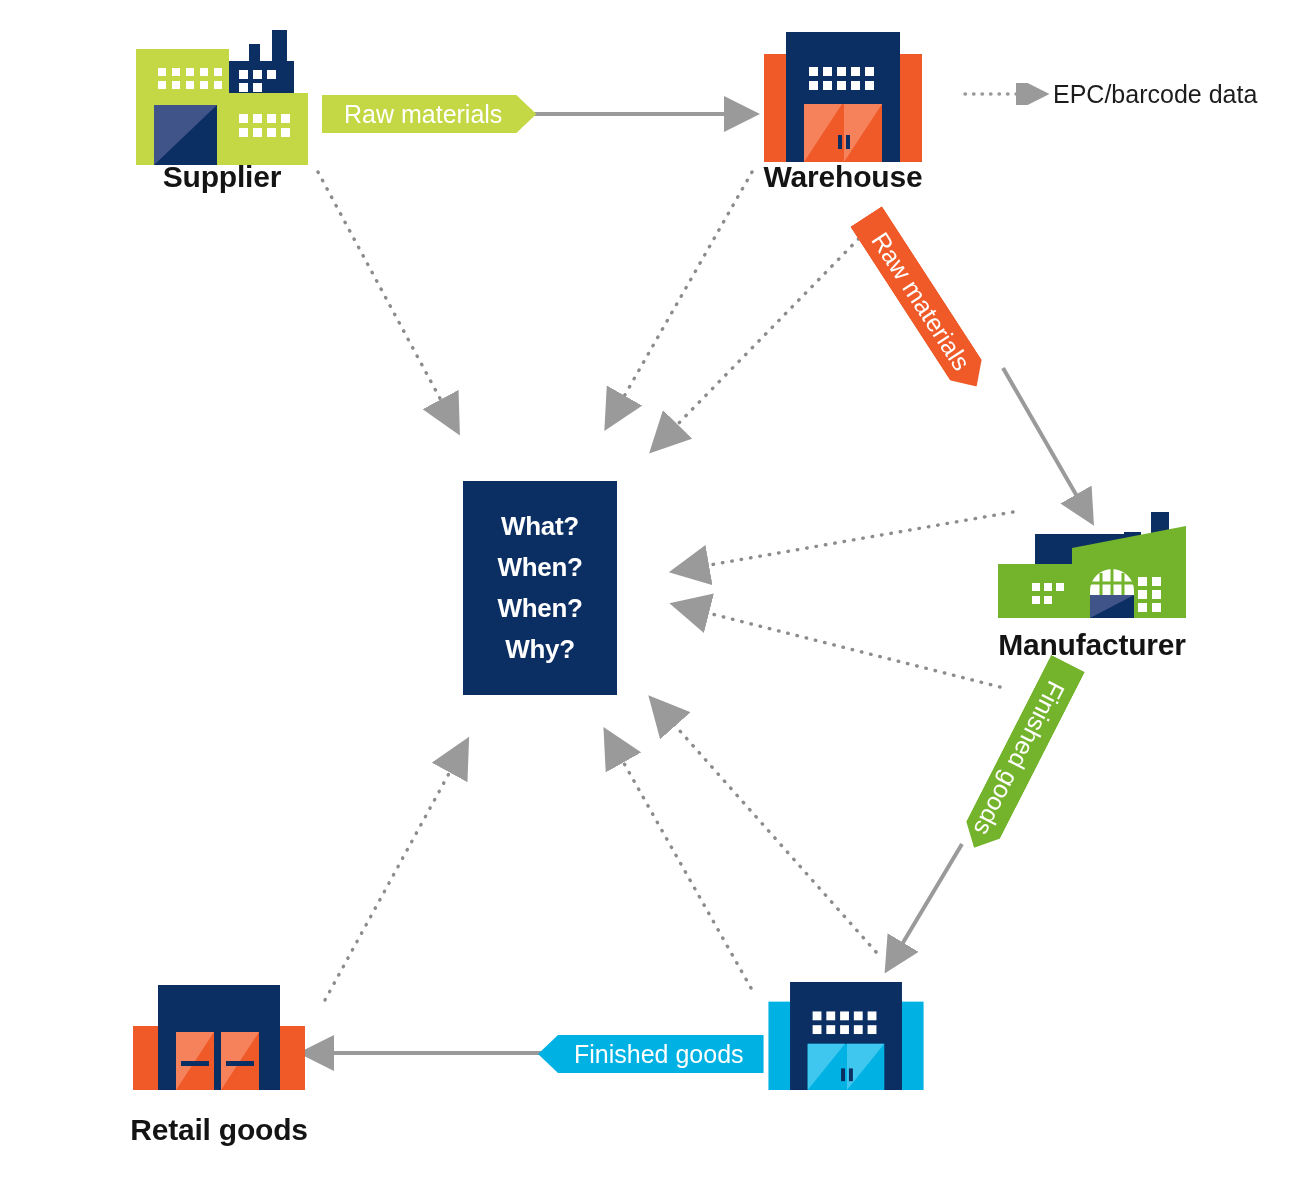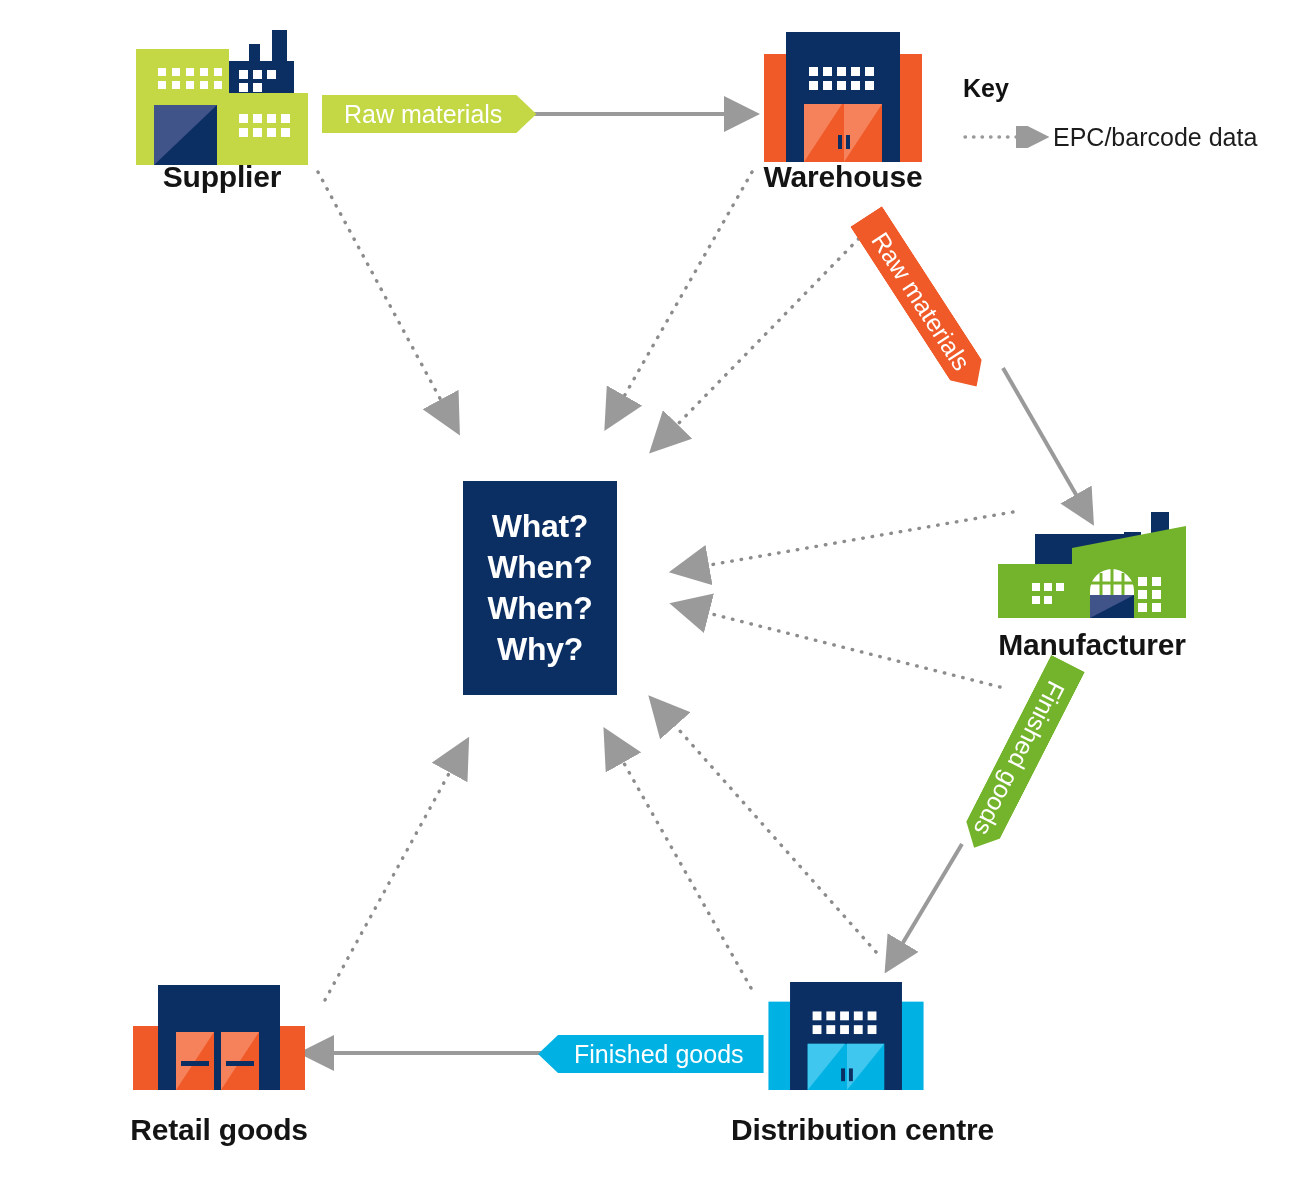--- a/index.html
+++ b/index.html
@@ -49,21 +49,21 @@
     height: 214px;
     background: #0c2f63;
     display: flex;
     flex-direction: column;
     align-items: center;
     justify-content: center;
   }
   #center-box .q {
     color: #ffffff;
     font-weight: bold;
-    font-size: 32px;
+    font-size: 26px;
     line-height: 41px;
     letter-spacing: -0.3px;
   }
 
   
   .ribbon {
     position: absolute;
     color: #ffffff;
     font-size: 25px;
     display: flex;
@@ -268,21 +268,20 @@
           <rect x="87" y="44" width="9" height="9"></rect>
         <rect x="101" y="44" width="9" height="9"></rect>
       </g>
       <rect x="40" y="63" width="78" height="47" fill="#00b2e3"></rect>
       <path d="M40,110 L78,63 L40,63 Z" fill="#3fc7ef"></path>
       <path d="M80,110 L118,63 L80,63 Z" fill="#3fc7ef"></path>
       <rect x="74" y="88" width="4" height="13" fill="#0c2f63"></rect>
       <rect x="82" y="88" width="4" height="13" fill="#0c2f63"></rect>
     </svg>
   </div>
-  <div class="node-label" style="left:731px; top:1113px; width:230px;">Distribution centre</div>
 
   <div class="node" style="left:133px; top:985px; width:172px; height:105px;">
     <svg class="icon-svg" width="172" height="105" viewBox="0 0 172 105" xmlns="http://www.w3.org/2000/svg">
       <rect x="0" y="41" width="34" height="64" fill="#ef5a28"></rect>
       <rect x="138" y="41" width="34" height="64" fill="#ef5a28"></rect>
       <rect x="25" y="0" width="122" height="105" fill="#0c2f63"></rect>
       <rect x="43" y="47" width="38" height="58" fill="#ef5a28"></rect>
       <path d="M43,105 L81,47 L43,47 Z" fill="#f5825b"></path>
       <rect x="88" y="47" width="38" height="58" fill="#ef5a28"></rect>
       <path d="M88,105 L126,47 L88,47 Z" fill="#f5825b"></path>
@@ -319,21 +318,20 @@
       <span>Finished goods</span>
     </div>
   </div>
 
   <div class="ribbon ribbon-h-left" style="left:538px; top:1035px; background:#00b2e3;
               clip-path: polygon(20px 0, 100% 0, 100% 100%, 20px 100%, 0 50%);">
     <span>Finished goods</span>
   </div>
 
   <div id="key">
-    <div id="key-title">Key</div>
 
     <div class="key-row">
       <div class="key-glyph">
         <svg width="86" height="22" viewBox="0 0 86 22" xmlns="http://www.w3.org/2000/svg">
           <defs>
             <marker id="kah" markerWidth="10" markerHeight="10" refX="1" refY="5" orient="auto" markerUnits="strokeWidth">
               <path d="M0,0 L10,5 L0,10 z" fill="#9a9a9a"></path>
             </marker>
           </defs>
           <line x1="2" y1="11" x2="56" y2="11" stroke="#9a9a9a" stroke-width="3.4" stroke-linecap="round" stroke-dasharray="0.5 8" marker-end="url(#kah)"></line>

